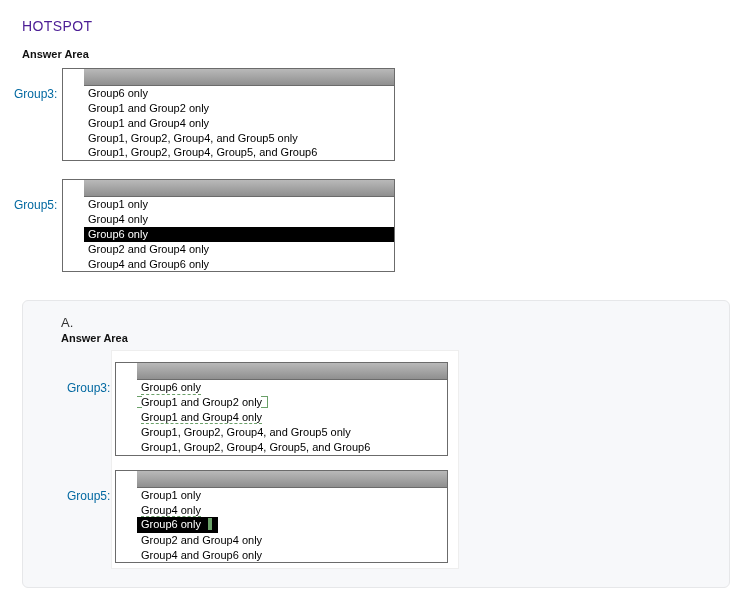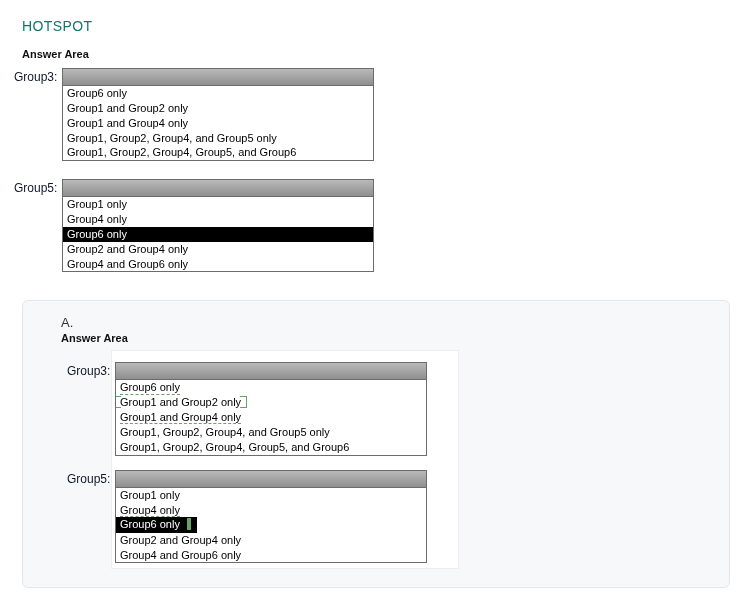--- a/index.html
+++ b/index.html
@@ -9,21 +9,21 @@
     font-family: "Segoe UI", Arial, sans-serif;
     color: #222;
     width: 752px;
   }
   .page {
     padding: 18px 22px 22px 22px;
   }
   .hotspot-title {
     font-size: 14px;
     font-weight: 400;
-    color: #0f766e;
+    color: #4c1d95;
     letter-spacing: .4px;
   }
   .question-text {
     font-size: 14px;
     color: #333;
     line-height: 1.55;
     margin-top: 4px;
   }
 
   .section-label {
@@ -38,30 +38,31 @@
     margin-left: 40px;
     margin-top: 6px;
   }
   .field {
     position: relative;
     margin-top: 8px;
   }
   .field-label {
     position: absolute;
     left: -48px;
-    top: 2px;
+    top: 19px;
     font-size: 12px;
-    color: #0f172a;
+    color: #0369a1;
   }
   .combo {
     width: 310px;
     border: 1px solid #6b6b6b;
     font-size: 11px;
     line-height: 1.35;
     background: #fff;
+    padding-left: 21px;
   }
   .combo-header {
     height: 16px;
     background: linear-gradient(#b9b9b9, #8f8f8f);
     border-bottom: 1px solid #6b6b6b;
   }
   .combo-option {
     padding: 0 4px;
     color: #000;
     white-space: nowrap;

